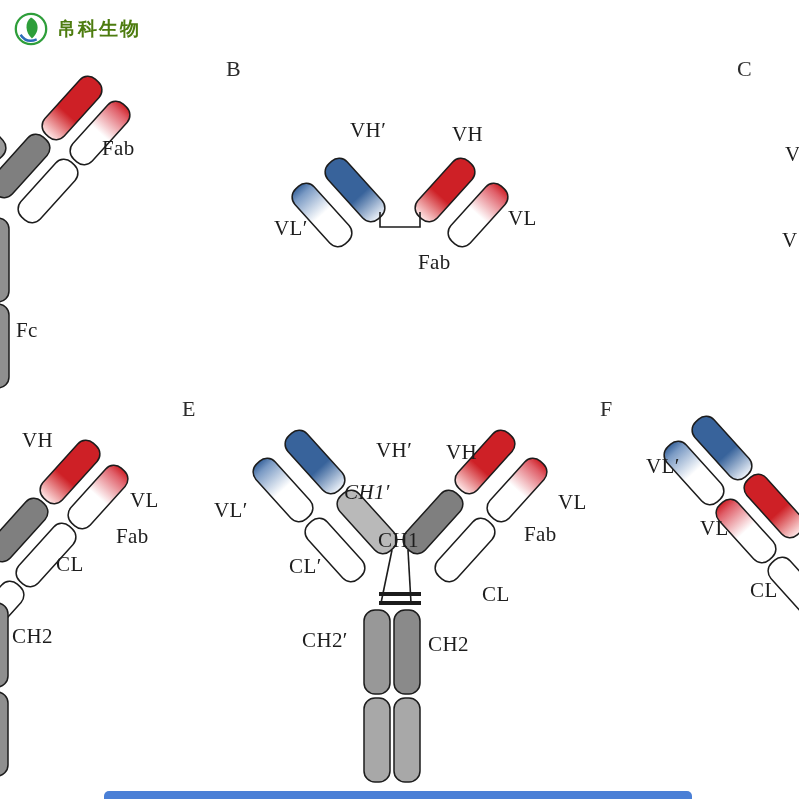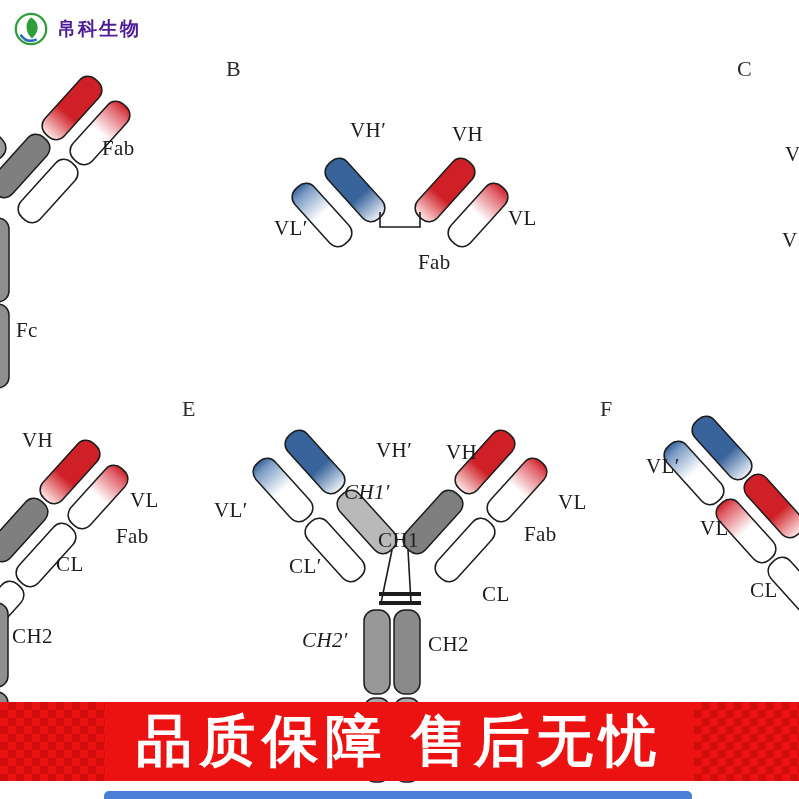--- a/index.html
+++ b/index.html
@@ -4,21 +4,21 @@
 <style>
   * { margin:0; padding:0; box-sizing:border-box; }
   html,body { width:799px; height:799px; background:#fff; overflow:hidden;
               font-family:"Liberation Serif", serif; }
   .stage { position:relative; width:799px; height:799px; background:#fff; overflow:hidden; }
   svg.fig { position:absolute; left:0; top:0; }
   .lbl { position:absolute; font-size:21px; color:#1d1d1d; white-space:nowrap; letter-spacing:.4px; }
   .panel-letter { font-size:22px; color:#2b2b2b; }
   .logo { position:absolute; left:12px; top:10px; display:flex; align-items:center; gap:7px; }
   .logo-text { font-family:"Liberation Sans", sans-serif; font-size:19px; font-weight:bold;
-               color:#4c1d95; letter-spacing:2px; }
+               color:#4d7c0f; letter-spacing:2px; }
   .banner { position:absolute; left:0; top:702px; width:799px; height:79px; background:#ec1212;
             display:flex; align-items:center; justify-content:center; overflow:hidden; }
   .banner-text { position:relative; z-index:2; font-family:"Liberation Sans", sans-serif;
                  font-size:56px; font-weight:bold; color:#ffffff; letter-spacing:7px; }
   .banner-pattern { position:absolute; top:0; height:100%; width:105px; z-index:1;
     background: conic-gradient(from 0deg, rgba(160,0,0,.35) 0 25%, transparent 0 50%,
                 rgba(160,0,0,.35) 0 75%, transparent 0) 0 0 / 16px 16px; }
   .pattern-left { left:0; }
   .pattern-right { right:0; }
   .bottom-strip { position:absolute; left:104px; top:791px; width:588px; height:8px;
@@ -147,28 +147,23 @@
 
   <span class="lbl" style="left:376px; top:438px;">VH′</span>
   <span class="lbl" style="left:344px; top:480px;font-style:italic;">CH1′</span>
   <span class="lbl" style="left:378px; top:528px;">CH1</span>
   <span class="lbl" style="left:446px; top:440px;">VH</span>
   <span class="lbl" style="left:214px; top:498px;">VL′</span>
   <span class="lbl" style="left:558px; top:490px;">VL</span>
   <span class="lbl" style="left:524px; top:522px;">Fab</span>
   <span class="lbl" style="left:242px; top:554px;margin-left:47px;">CL′</span>
   <span class="lbl" style="left:482px; top:582px;">CL</span>
-  <span class="lbl" style="left:302px; top:628px;font-style:italic;">CH2′</span>
+  <span class="lbl" style="left:302px; top:628px;">CH2′</span>
   <span class="lbl" style="left:428px; top:632px;">CH2</span>
 
   <span class="lbl" style="left:646px; top:454px;">VL′</span>
   <span class="lbl" style="left:700px; top:516px;">VL</span>
   <span class="lbl" style="left:750px; top:578px;">CL</span>
 
-  <div class="banner">
-    <div class="banner-pattern pattern-left"></div>
-    <span class="banner-text">品质保障 售后无忧</span>
-    <div class="banner-pattern pattern-right"></div>
-  </div>
 
   <div class="bottom-strip"></div>
 
 </div>
 
 </body></html>

